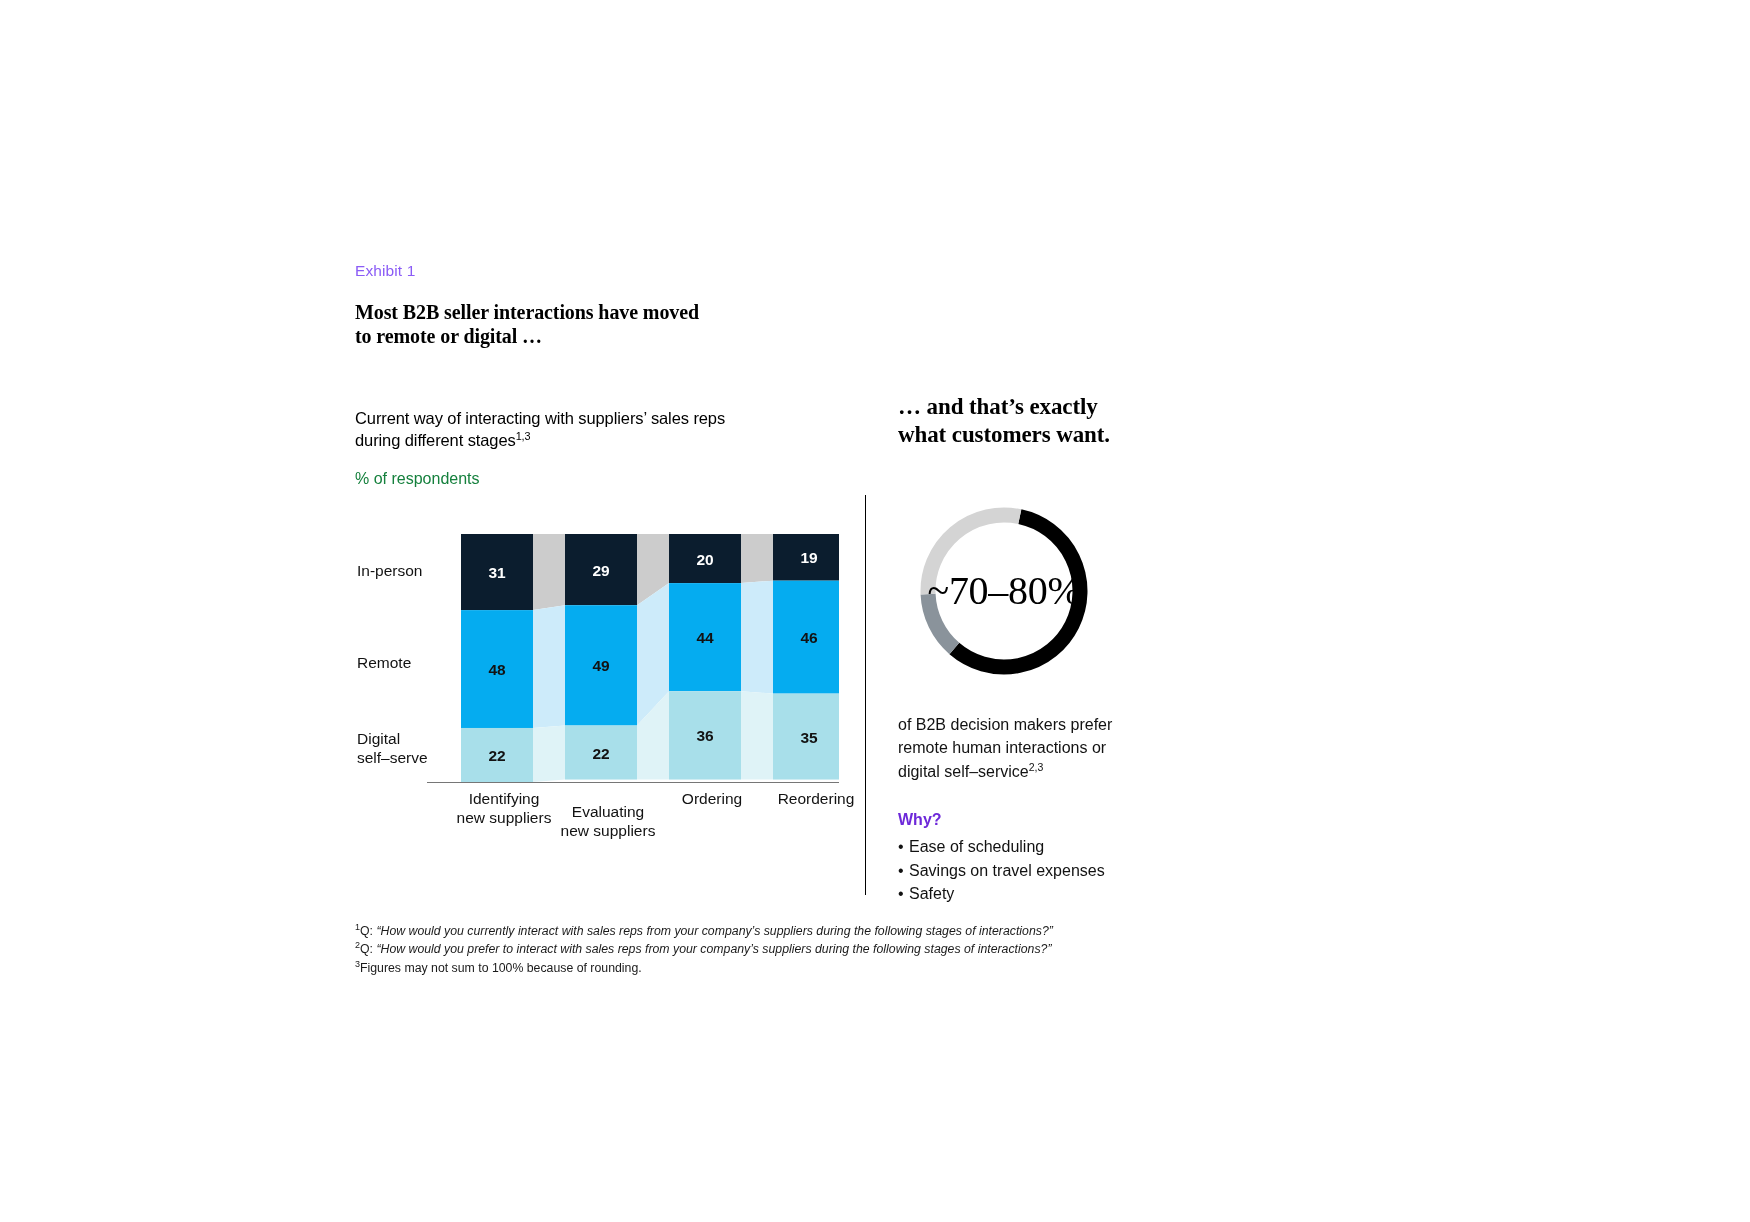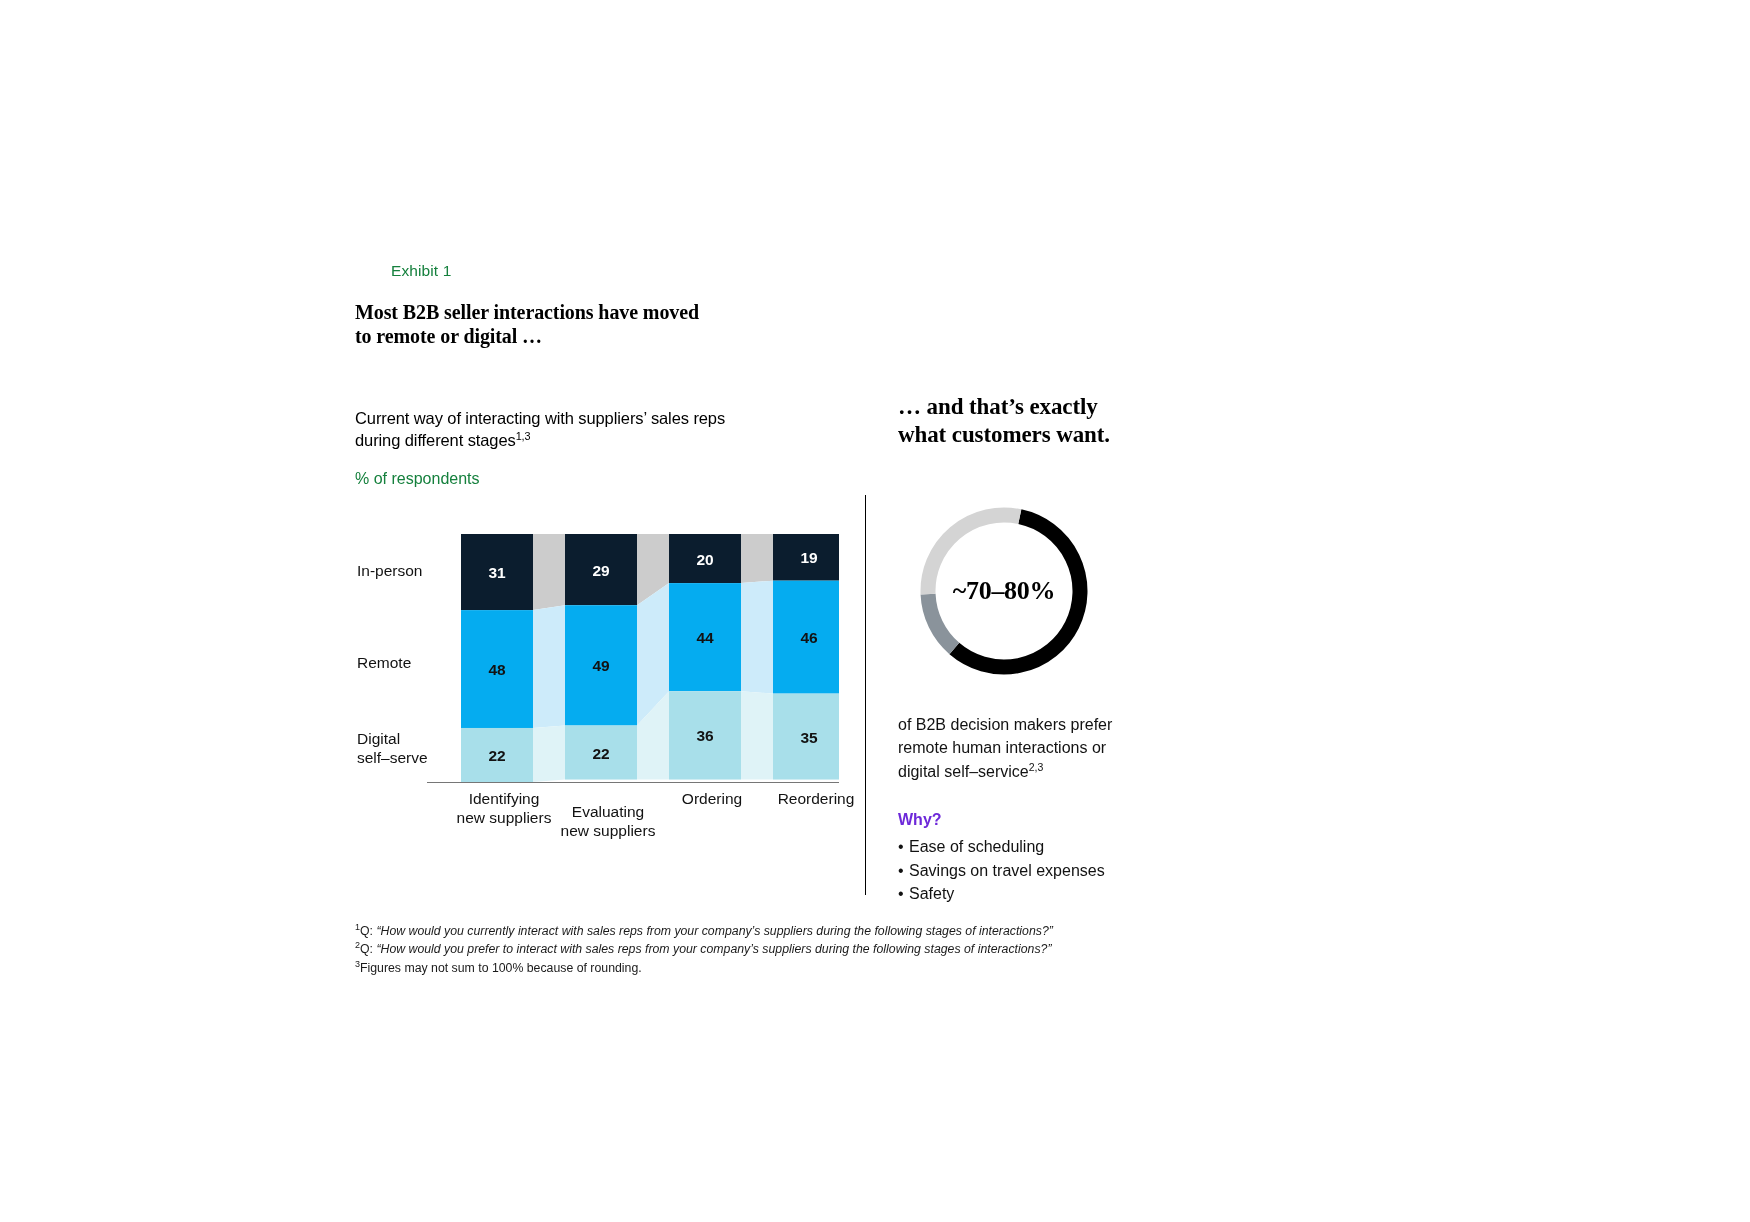--- a/index.html
+++ b/index.html
@@ -13,23 +13,22 @@
   #exhibit {
     position: absolute;
     left: 355px; top: 262px;
     width: 800px;
   }
 
   
   .eyebrow {
     font-size: 15.5px;
     letter-spacing: 0.1px;
-    color: #15803d;
+    color: #8b5cf6;
     margin-bottom: 21px;
-    margin-left: 36px;
   }
   .headline {
     font-family: "Liberation Serif", serif;
     font-weight: bold;
     font-size: 20px;
     line-height: 1.19;
     letter-spacing: -0.1px;
     color: #000;
   }
 
@@ -107,22 +106,22 @@
     line-height: 1.22;
     letter-spacing: -0.1px;
     margin-top: 44px;
   }
   .donut { margin-top: 52px; margin-left: 16px; position: relative; }
   .donut-label {
     position: absolute;
     left: 0; top: 0; width: 180px; height: 180px;
     display: flex; align-items: center; justify-content: center;
     font-family: "Liberation Serif", serif;
-    font-weight: bold;
-    font-size: 26px;
+    font-weight: normal;
+    font-size: 40px;
     letter-spacing: -0.3px;
     color: #000;
   }
   .donut-caption {
     font-size: 16px;
     line-height: 1.47;
     margin-top: 28px;
     color: #121212;
   }
   .why-head {

